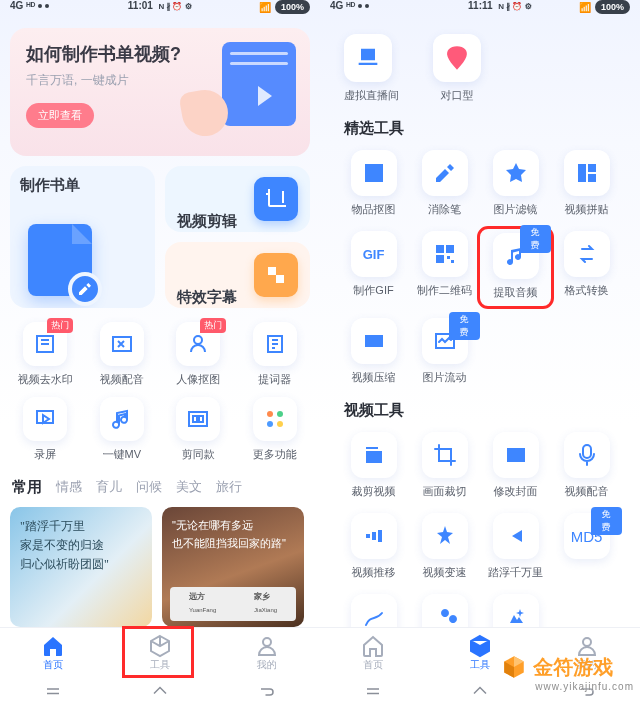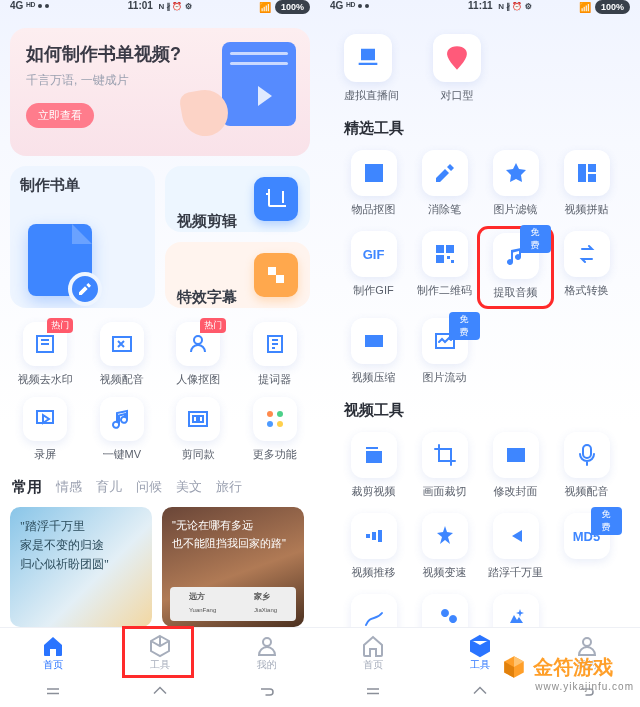--- a/index.html
+++ b/index.html
@@ -636,21 +636,21 @@
       <div class="ri2">
               <svg viewBox="0 0 24 24">
                 <path d="M18 6v12L8 12zM6 6v12" fill="#3e86ff"></path>
               </svg>
             </div>
       <div class="rl2">踏浮千万里</div>
           </div>
           <div class="rf">
       <span class="corner">免费</span>
       <div class="ri2">
-              <span style="font-weight:700;font-size:13px;color:#3e86ff">MD5</span>
+              <span style="font-weight:400;font-size:15px;color:#3e86ff">MD5</span>
             </div>
       </div>
           <div class="rf">
 
       <div class="ri2">
               <svg viewBox="0 0 24 24">
                 <path d="M4 20c4-10 10-4 16-12" fill="none" stroke="#3e86ff" stroke-width="2" stroke-linecap="round"></path>
               </svg>
             </div>
       <div class="rl2"></div>

